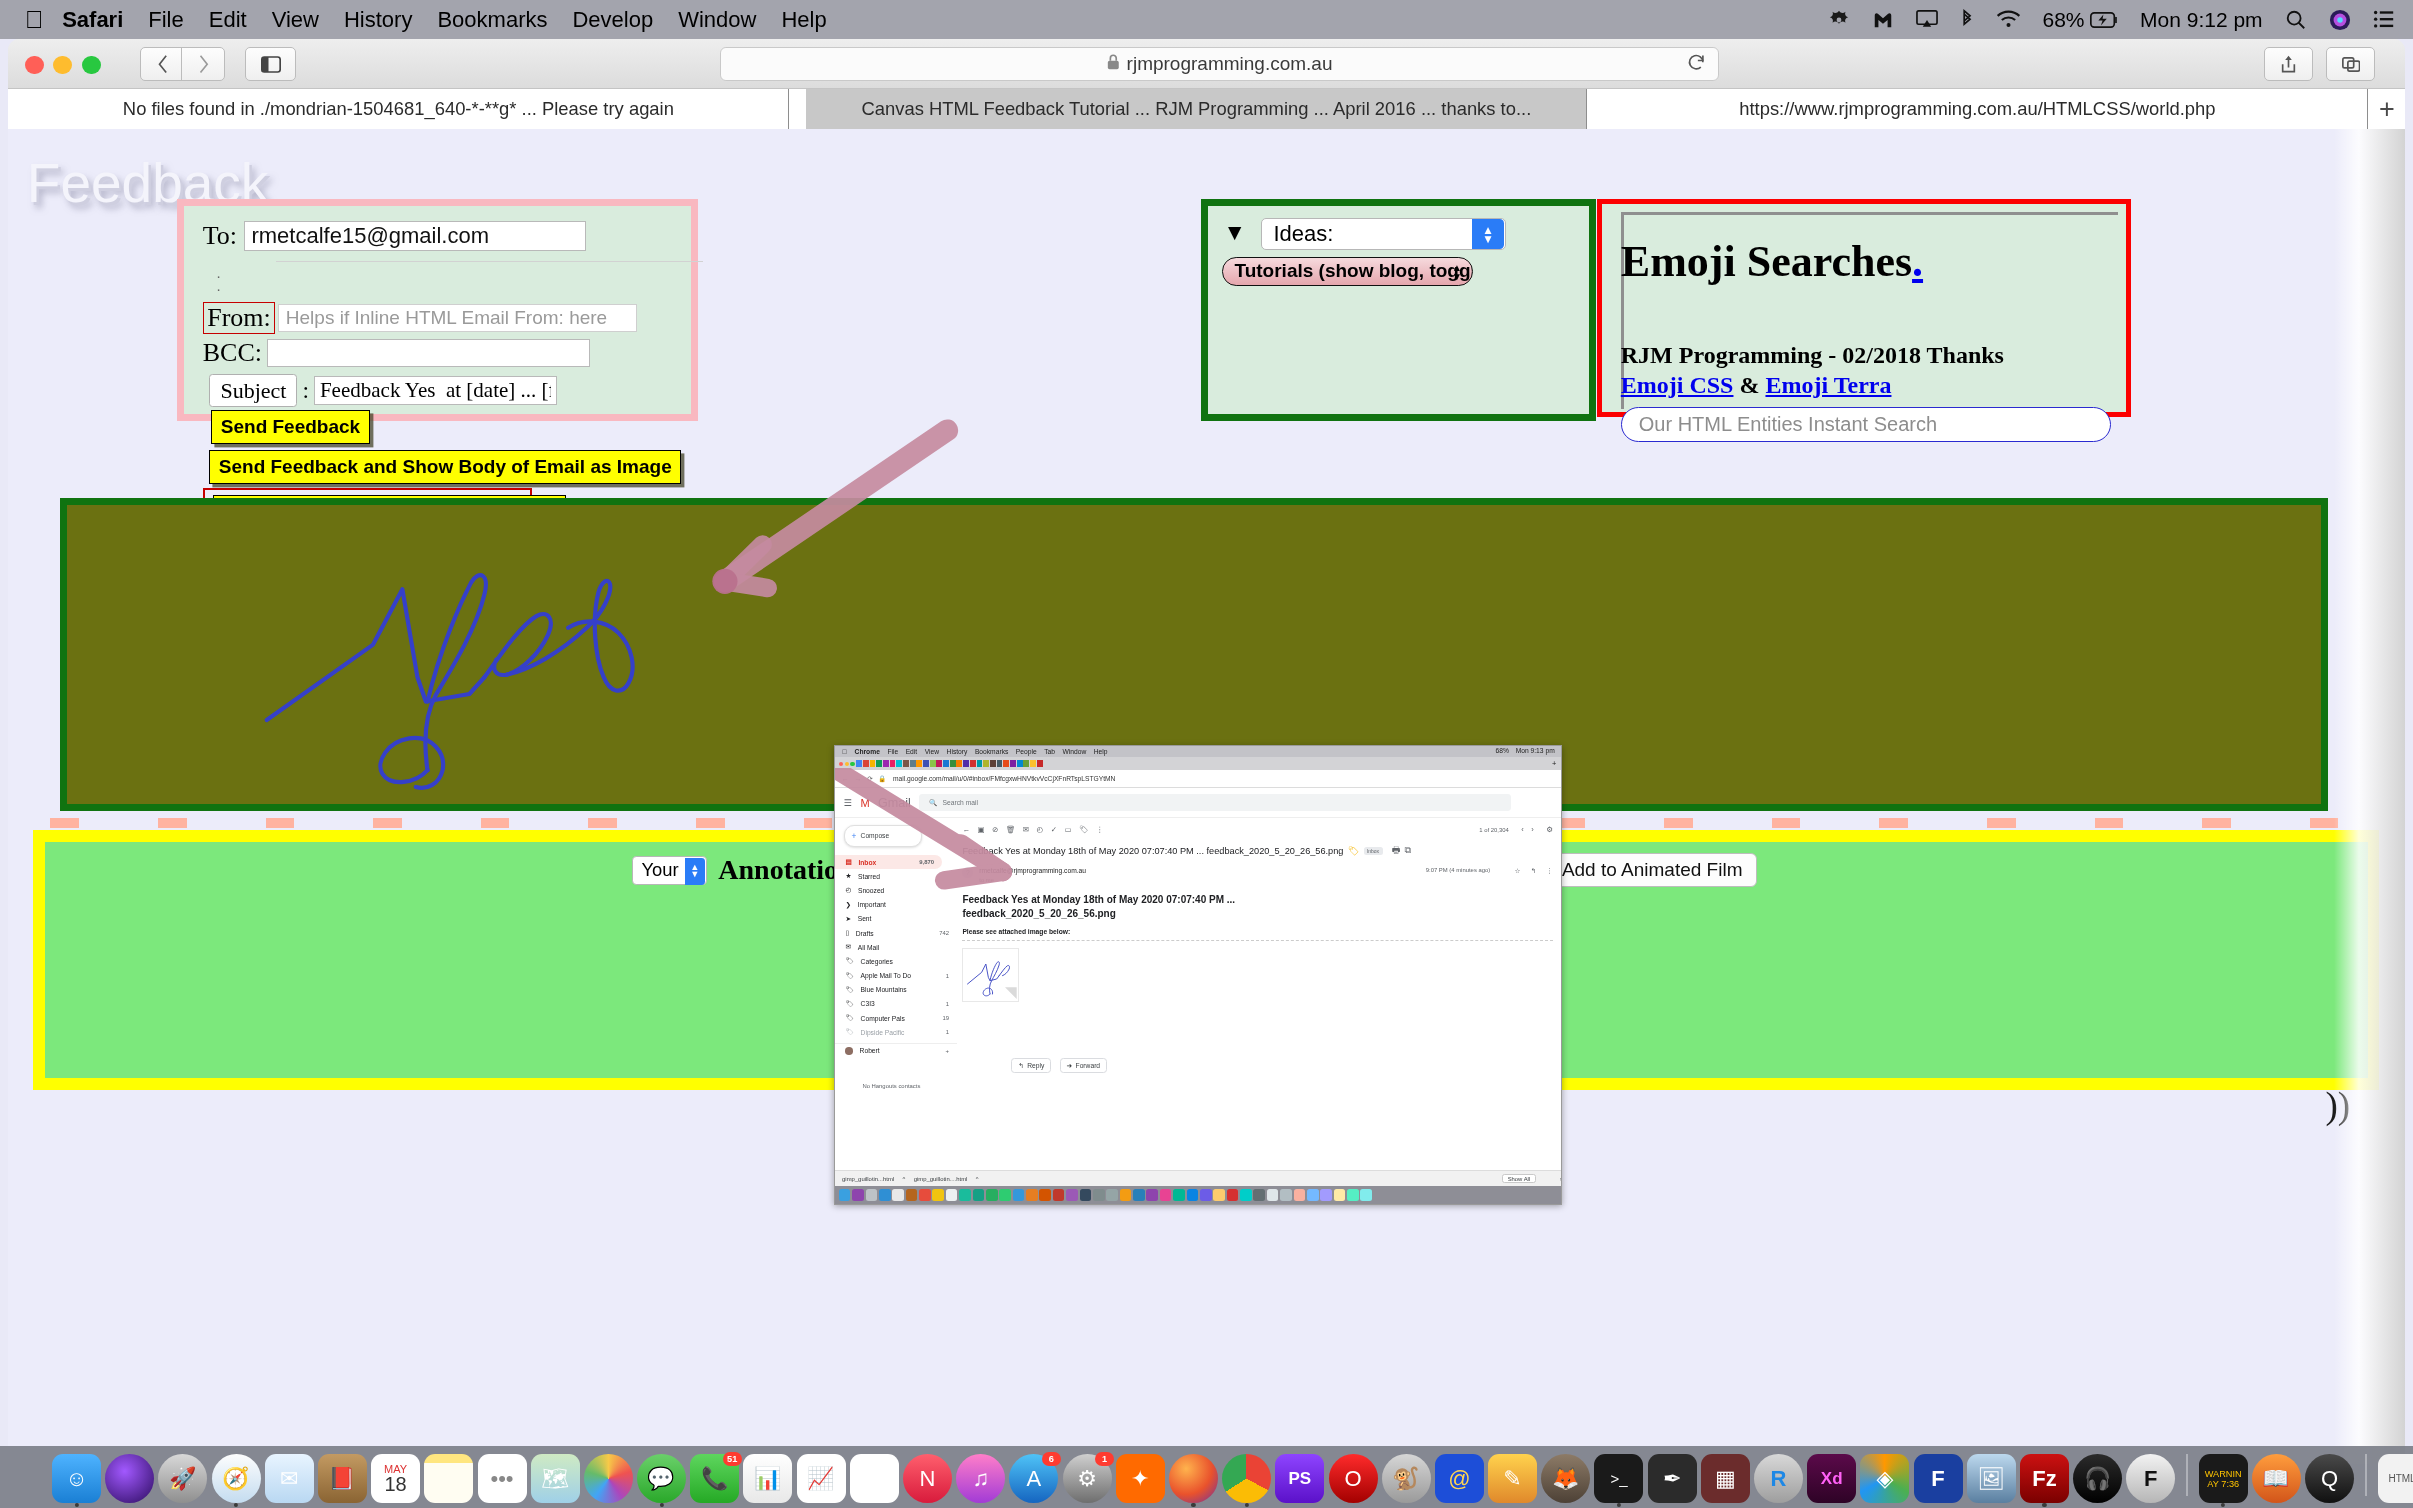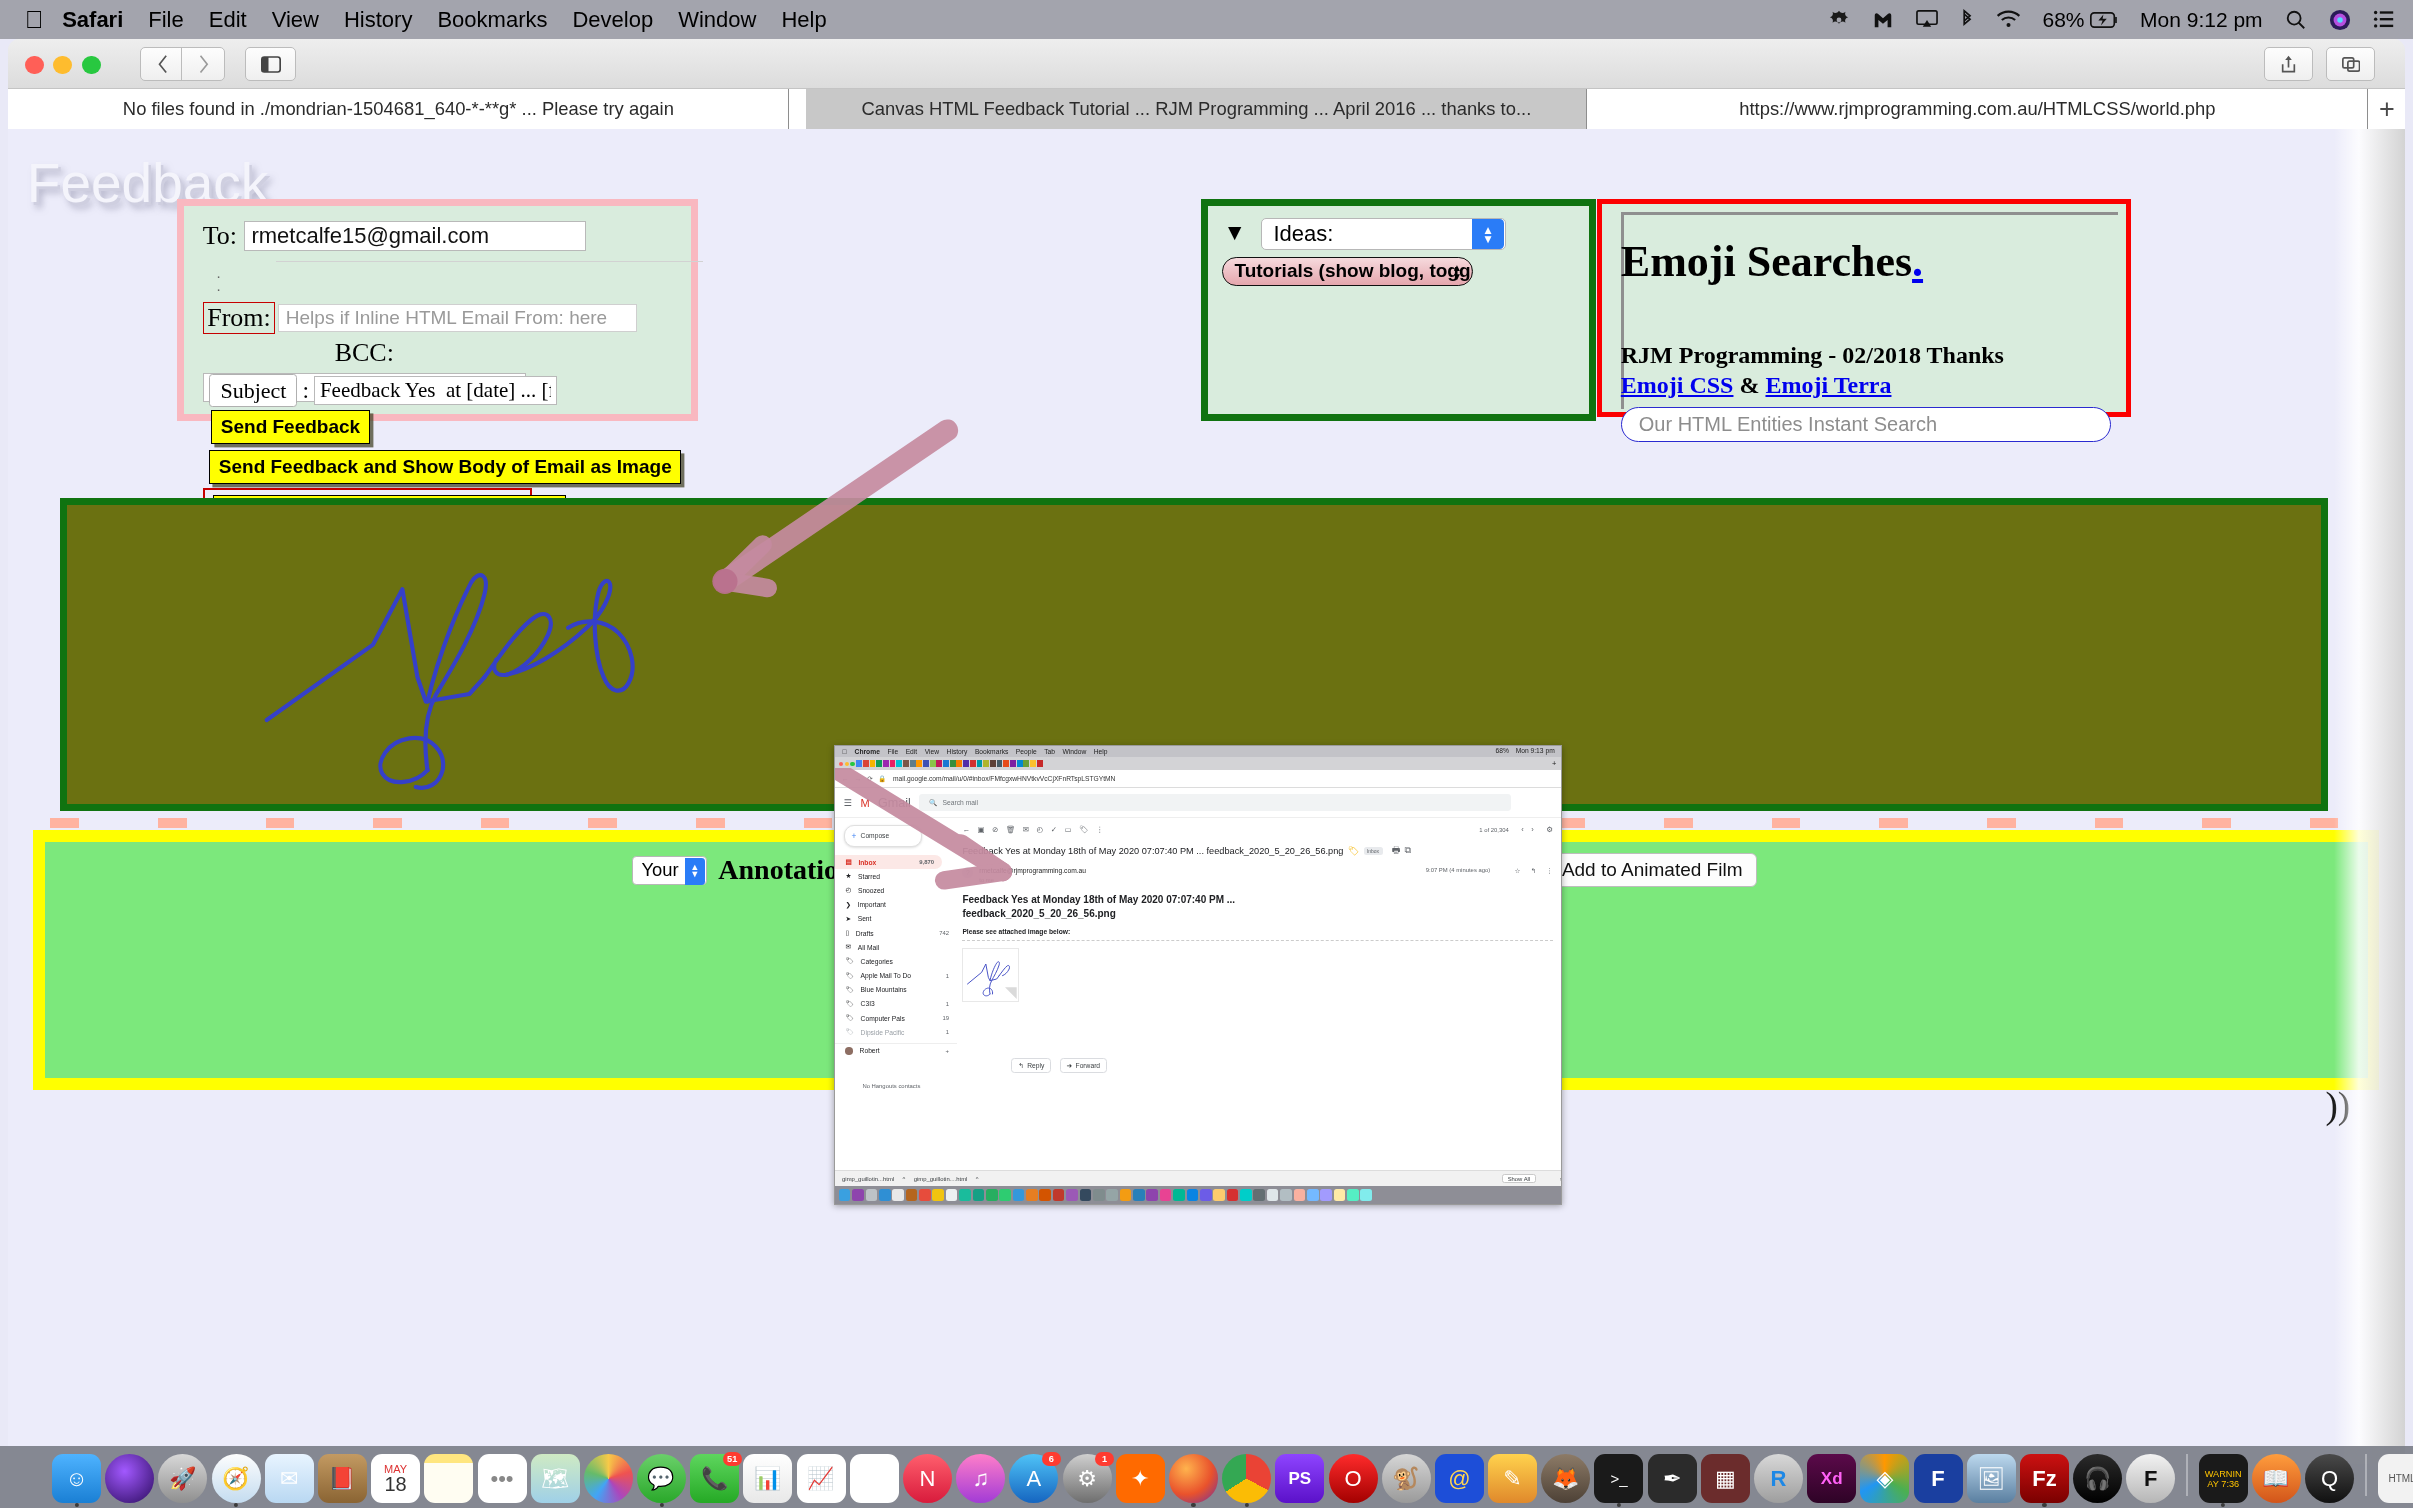--- a/index.html
+++ b/index.html
@@ -75,21 +75,21 @@
   #to-row{position:absolute;left:18.4px;top:15px;display:flex;align-items:center;gap:6.7px;}
   #to-input{width:342px;height:30px;border:0.8px solid #b9b9b9;background:#fff;font-size:22px;
             font-family:"Liberation Sans",sans-serif;padding:0 6.7px;color:#111;box-sizing:border-box;}
   #cc-ghost{position:absolute;left:92px;top:55px;width:427px;height:0.8px;background:#d2d2d2;}
   #dots{position:absolute;left:32px;top:60px;font-size:15px;color:#666;line-height:13.4px;}
   #from-row{position:absolute;left:18.4px;top:96px;display:flex;align-items:center;gap:3px;}
   #from-label{border:1.7px solid #c60000;padding:0 3.4px;}
   #from-input{width:359px;height:28.5px;border:0.8px solid #cfcfcf;background:#fff;font-size:19px;padding:0 6.7px;
               box-sizing:border-box;color:#111;}
   #from-input::placeholder{color:#9a9a9a;}
-  #bcc-row{position:absolute;left:18.4px;top:132px;display:flex;align-items:center;gap:5px;flex-direction:column;}
+  #bcc-row{position:absolute;left:18.4px;top:132px;display:flex;align-items:center;gap:5px;}
   #bcc-input{width:323px;height:28.5px;border:0.8px solid #b9b9b9;background:#fff;font-size:19px;padding:0 6.7px;
              box-sizing:border-box;}
   #subject-row{position:absolute;left:25px;top:168px;display:flex;align-items:center;gap:5px;}
   #subject-btn{background:#fff;border:0.8px solid #b0b0b0;border-radius:3.4px;font-family:"Liberation Serif",serif;
                font-size:22px;padding:2.5px 10px;color:#000;}
   #subject-colon{font-family:"Liberation Serif",serif;font-size:23.5px;}
   #subject-input{width:243px;height:28.5px;border:0.8px solid #b9b9b9;background:#fff;
                  font-family:"Liberation Serif",serif;font-size:21px;padding:0 5px;box-sizing:border-box;color:#000;}
   .ybtn{background:#ffff00;border:0.8px solid #000;box-shadow:3.4px 3.4px 0 rgba(70,70,40,.75);
         font-family:"Liberation Sans",sans-serif;font-weight:bold;font-size:19px;color:#000;
@@ -360,20 +360,35 @@
           <path d="M3 1l8 10-8 10" fill="none" stroke="#9b9b9b" stroke-width="2"></path>
         </svg>
     </div>
     <div class="tbtn" id="sidebar-toggle">
       <svg width="20" height="17" viewBox="0 0 24 20">
           <rect x="1" y="1" width="22" height="18" rx="3" fill="none" stroke="#444" stroke-width="2"></rect>
           <rect x="1" y="1" width="8" height="18" fill="#444"></rect>
         </svg>
     </div>
 
+    <div id="addressbar">
+      <span>
+        <svg width="12.6" height="16" viewBox="0 0 15 19">
+            <rect x="1" y="8" width="13" height="10" rx="2" fill="#888"></rect>
+            <path d="M4 8V5a3.5 3.5 0 017 0v3" fill="none" stroke="#888" stroke-width="2"></path>
+          </svg>
+      </span>
+      <span>rjmprogramming.com.au</span>
+      <span style="position:absolute;right:13.4px;">
+        <svg width="18.4" height="18.4" viewBox="0 0 22 22">
+            <path d="M19 11a8 8 0 10-2.5 5.8" fill="none" stroke="#555" stroke-width="2"></path>
+            <path d="M19 3v6h-6" fill="none" stroke="#555" stroke-width="2"></path>
+          </svg>
+      </span>
+    </div>
 
     <div class="tbtn" id="share-btn">
       <svg width="15" height="18.4" viewBox="0 0 18 22">
           <path d="M9 1l4 5H10v9H8V6H5z" fill="#555"></path>
           <path d="M2 11v9h14v-9" fill="none" stroke="#555" stroke-width="2"></path>
         </svg>
     </div>
     <div class="tbtn" id="tabs-btn">
       <svg width="18.4" height="15" viewBox="0 0 22 18">
           <rect x="1" y="1" width="13" height="12" rx="2" fill="none" stroke="#555" stroke-width="2"></rect>

